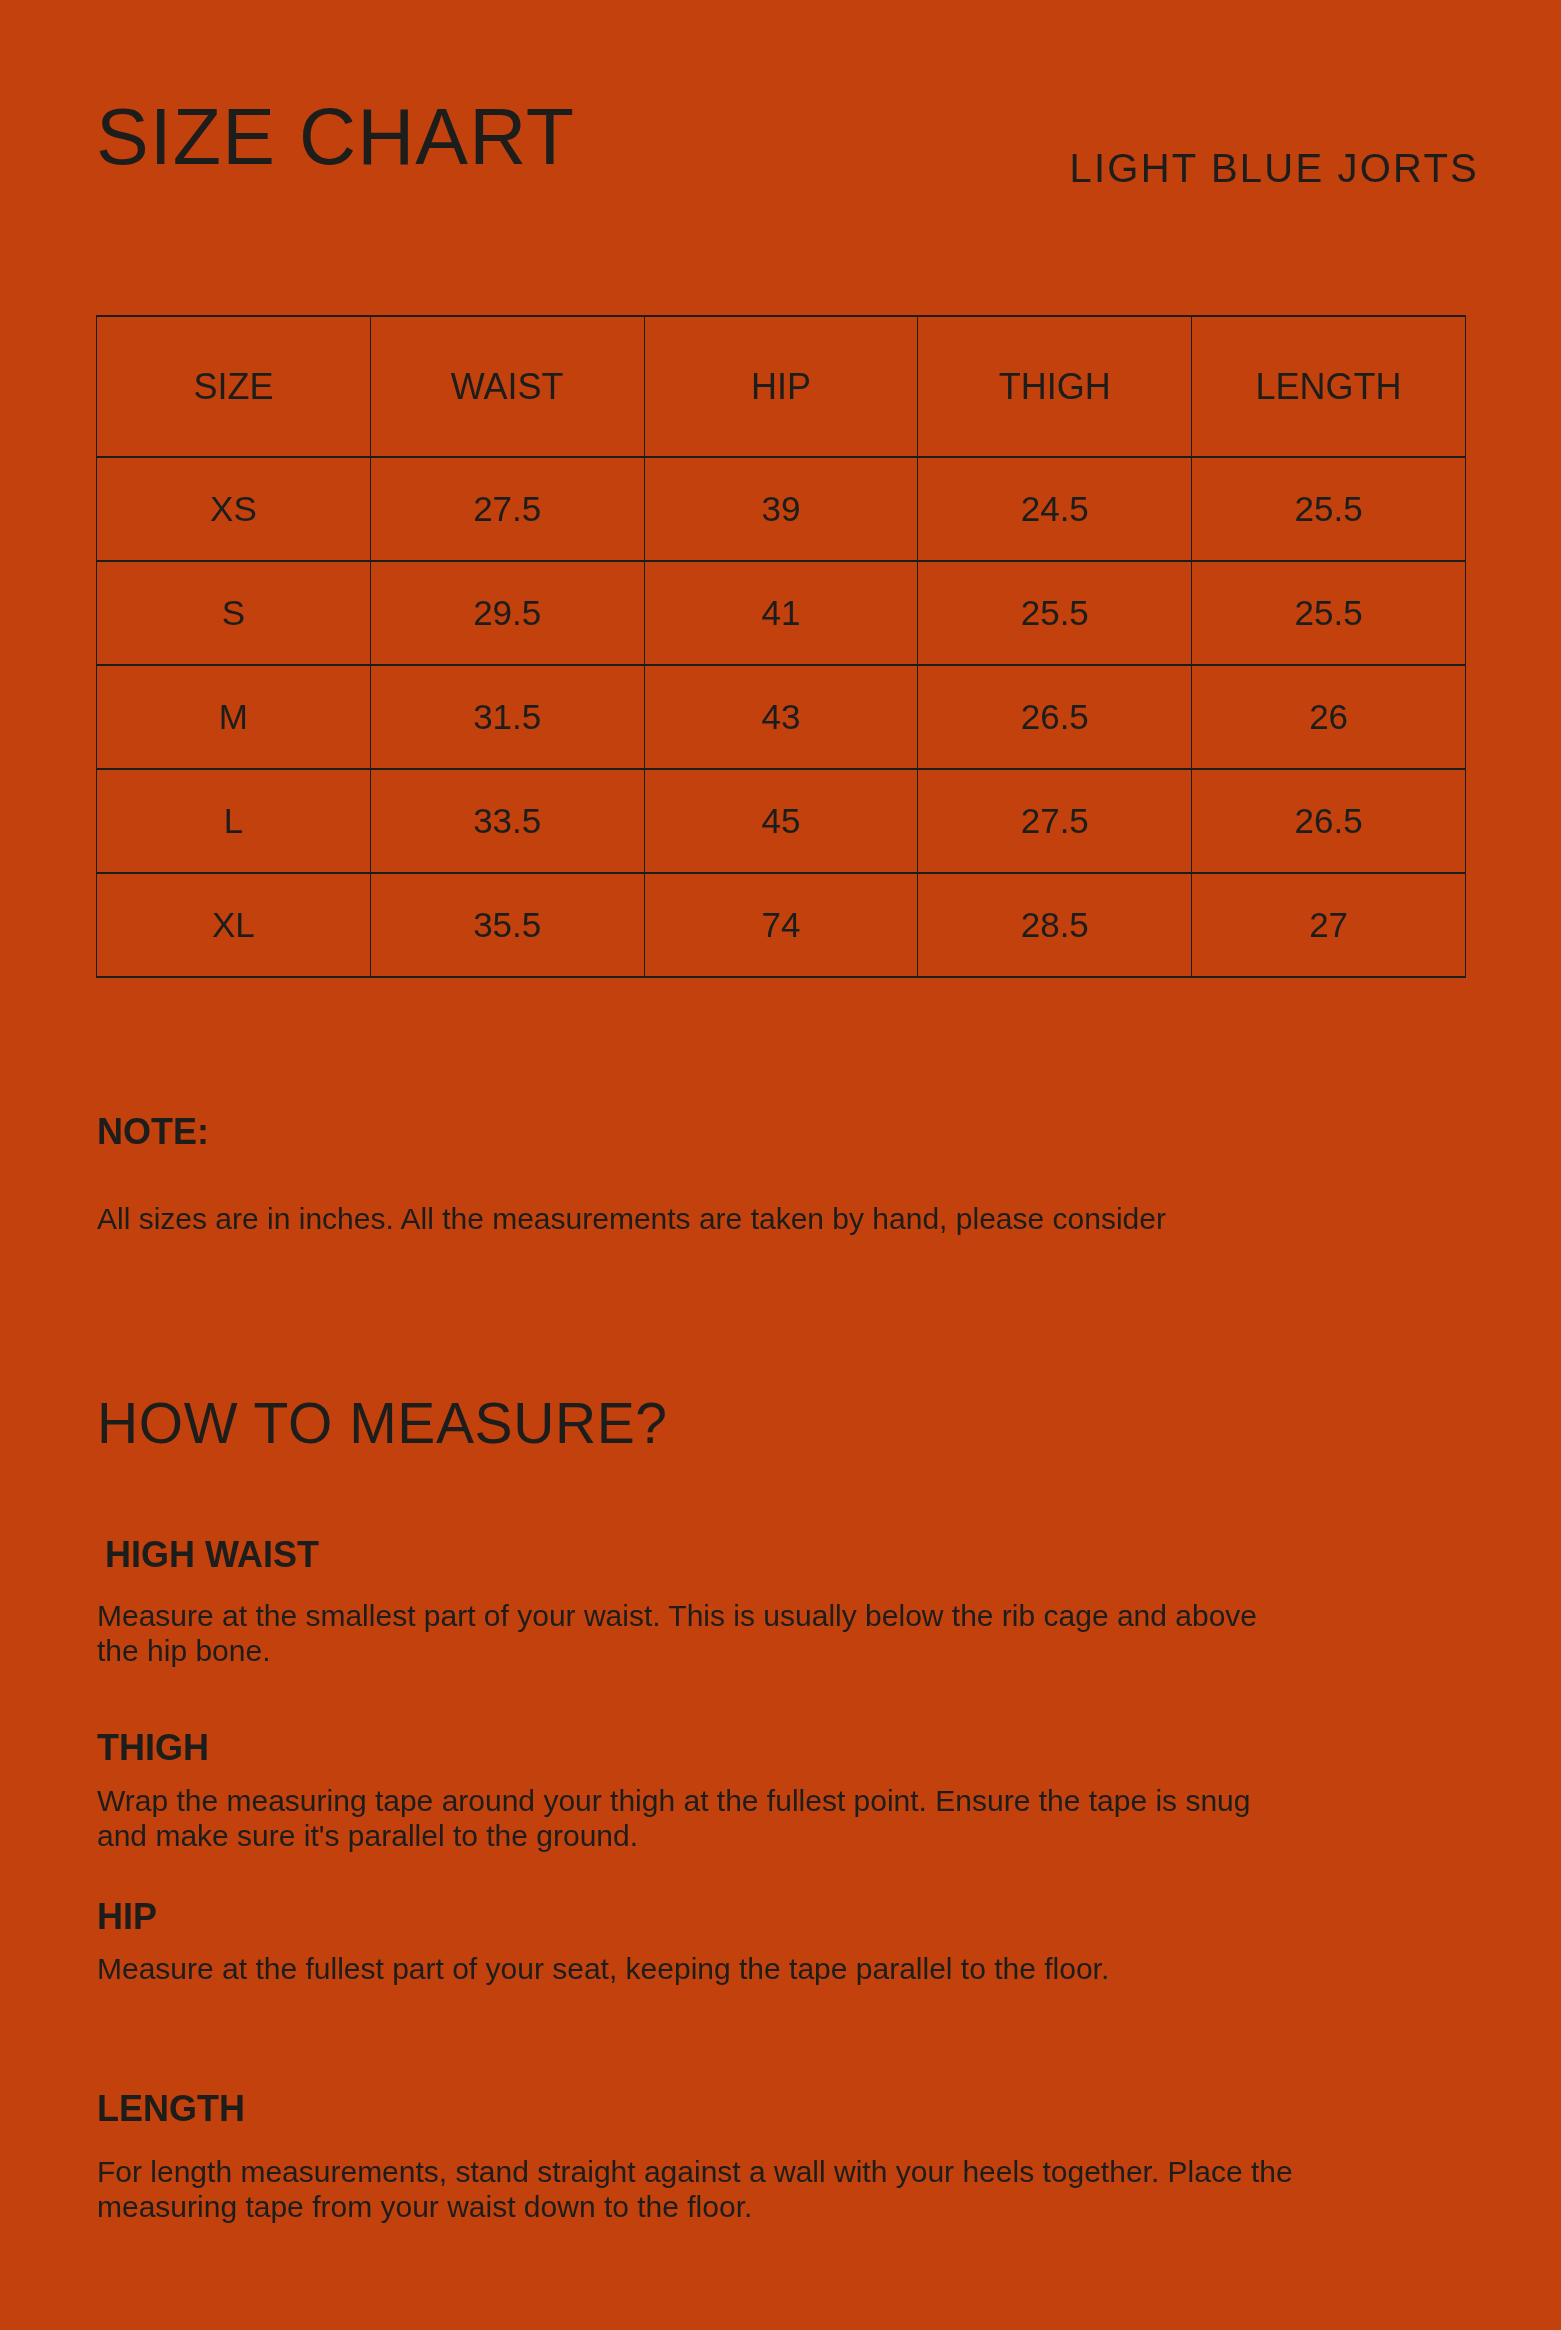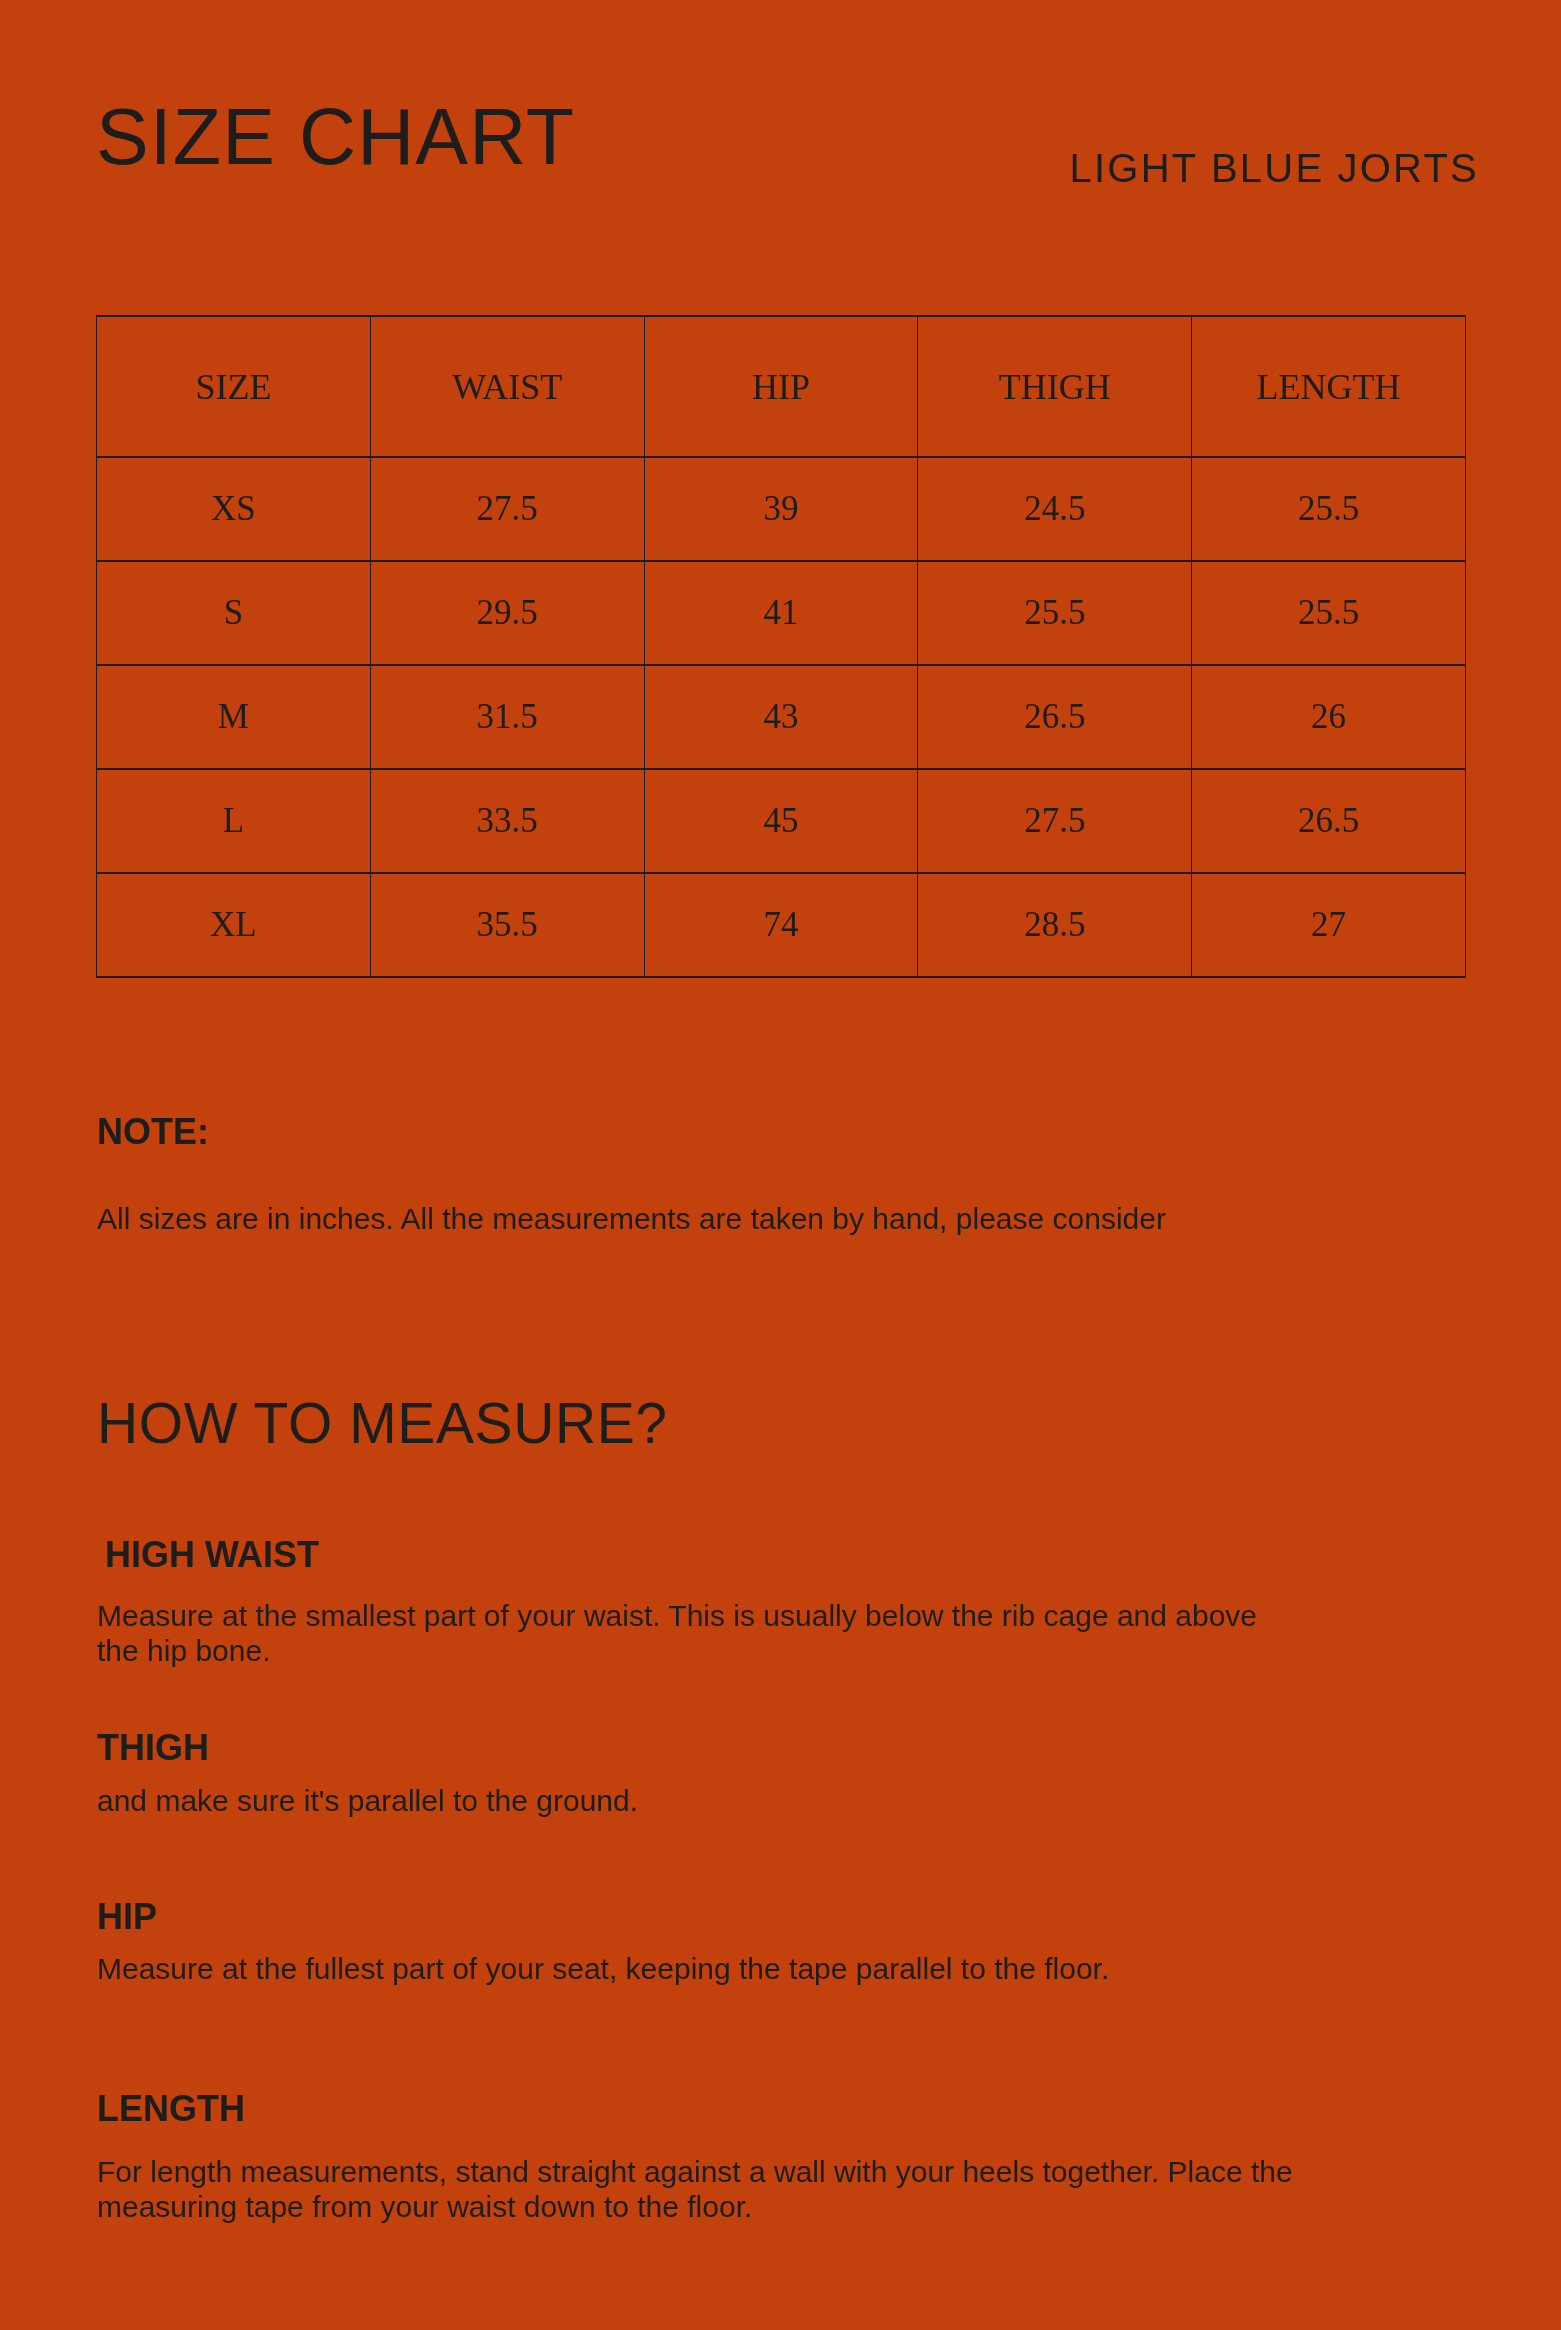--- a/index.html
+++ b/index.html
@@ -35,21 +35,20 @@
     white-space: nowrap;
   }
 
   table.size-table {
     position: absolute;
     left: 96px;
     top: 315px;
     width: 1370px;
     table-layout: fixed;
     border-collapse: collapse;
-    font-family: Liberation Serif, serif;
   }
   table.size-table th,
   table.size-table td {
     border-left: 1.7px solid #1d1d1b;
     border-right: 1.7px solid #1d1d1b;
     border-top: 2.2px solid #1d1d1b;
     border-bottom: 2.2px solid #1d1d1b;
     text-align: center;
     vertical-align: middle;
     font-weight: 400;
@@ -150,20 +149,21 @@
   <div class="abs left-margin h-bold-102" style="top:1390px;">HOW TO MEASURE?</div>
 
   <div class="abs left-margin h-bold-65" style="top:1534px;margin-left:8px;">HIGH WAIST</div>
   <div class="abs left-margin para" style="top:1598px;">
     <div class="line">Measure at the smallest part of your waist. This is usually below the rib cage and above</div>
     <div class="line">the hip bone.</div>
   </div>
 
   <div class="abs left-margin h-bold-65" style="top:1727px;">THIGH</div>
   <div class="abs left-margin para" style="top:1783px;">
+    <div class="line">Wrap the measuring tape around your thigh at the fullest point. Ensure the tape is snug</div>
     <div class="line">and make sure it's parallel to the ground.</div>
   </div>
 
   <div class="abs left-margin h-bold-65" style="top:1896px;">HIP</div>
   <div class="abs left-margin para" style="top:1951px;">
     <div class="line">Measure at the fullest part of your seat, keeping the tape parallel to the floor.</div>
   </div>
 
   <div class="abs left-margin h-bold-65" style="top:2088px;">LENGTH</div>
   <div class="abs left-margin para" style="top:2154px;">

